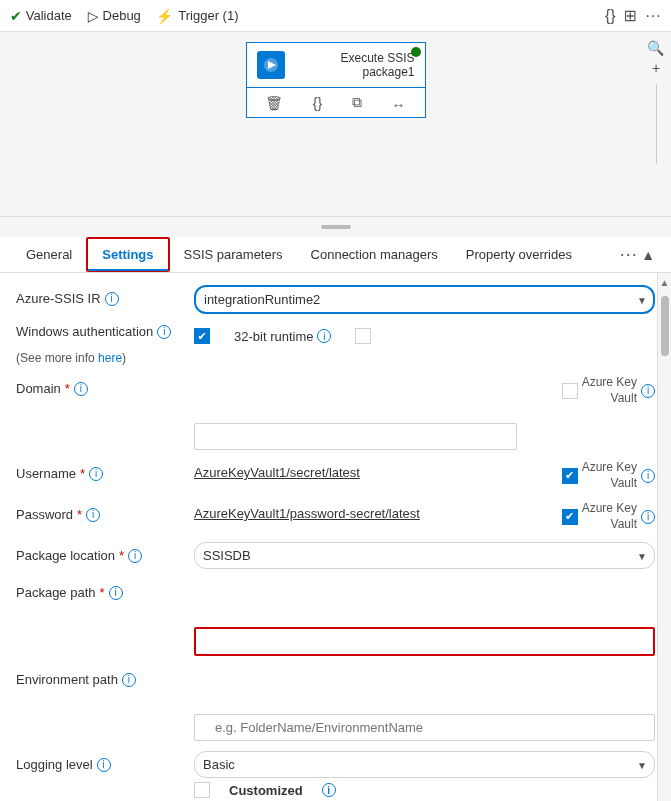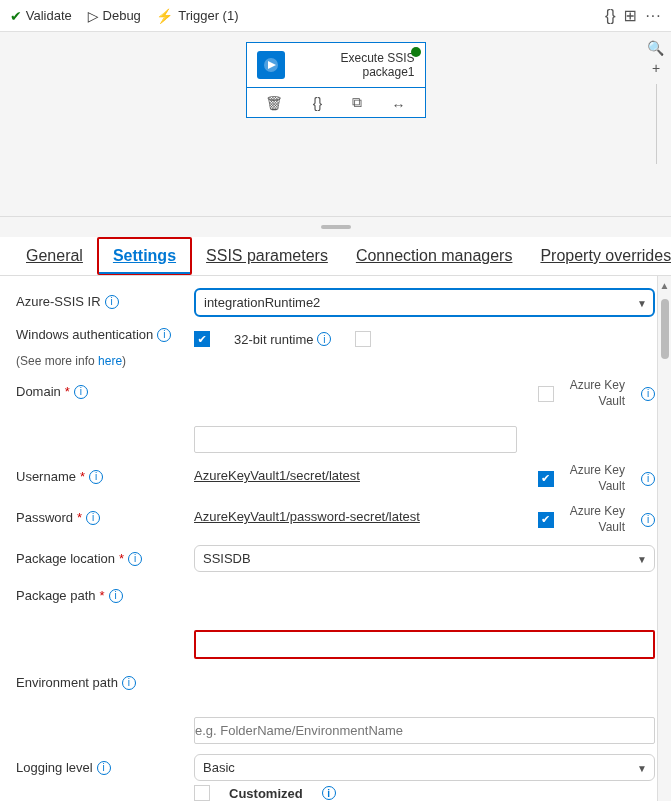--- a/index.html
+++ b/index.html
@@ -155,28 +155,27 @@
     .tabs {
       display: flex;
       align-items: center;
       border-bottom: 1px solid #ddd;
       padding: 0 12px;
       background: #fff;
       gap: 0;
     }
     .tab {
       padding: 8px 14px;
-      font-size: 16px;
+      font-size: 13px;
       cursor: pointer;
       color: #333;
       border: none;
       background: none;
       position: relative;
       white-space: nowrap;
-      text-decoration: underline;
     }
     .tab.active {
       color: #0078d4;
       font-weight: 600;
       border: 2px solid #c00;
       border-radius: 2px;
     }
     .tab.active::after {
       content: '';
       position: absolute;
@@ -238,39 +237,39 @@
       display: inline-flex;
       align-items: center;
       justify-content: center;
       cursor: pointer;
     }
     .form-control {
       flex: 1;
     }
     .form-input {
       width: 100%;
-      padding: 5px 0;
+      padding: 5px 20px;
       border: 1px solid #d0d0d0;
       border-radius: 2px;
       font-size: 13px;
       color: #333;
       margin-top: 48px;
     }
     .form-input.highlighted {
       border: 2px solid #c00;
     }
     .form-select-wrapper {
       position: relative;
       width: 100%;
     }
     .form-select {
       width: 100%;
       padding: 5px 28px 5px 8px;
       border: 1px solid #d0d0d0;
-      border-radius: 6px;
+      border-radius: 12px;
       font-size: 13px;
       color: #333;
       appearance: none;
       background: #fff;
       cursor: pointer;
     }
     .form-select.blue-border { border-color: #0078d4; border-width: 2px; }
     .select-chevron {
       position: absolute;
       right: 8px;
@@ -302,21 +301,21 @@
       background: #0078d4;
       border-color: #0078d4;
       color: #fff;
       font-size: 11px;
     }
 
     
     .akv-wrapper {
       display: flex;
       align-items: center;
-      gap: 16px;
+      gap: 4px;
       min-width: 130px;
       justify-content: flex-end;
     }
     .akv-label {
       font-size: 12px;
       color: #555;
       text-align: right;
       line-height: 1.3;
     }
 

